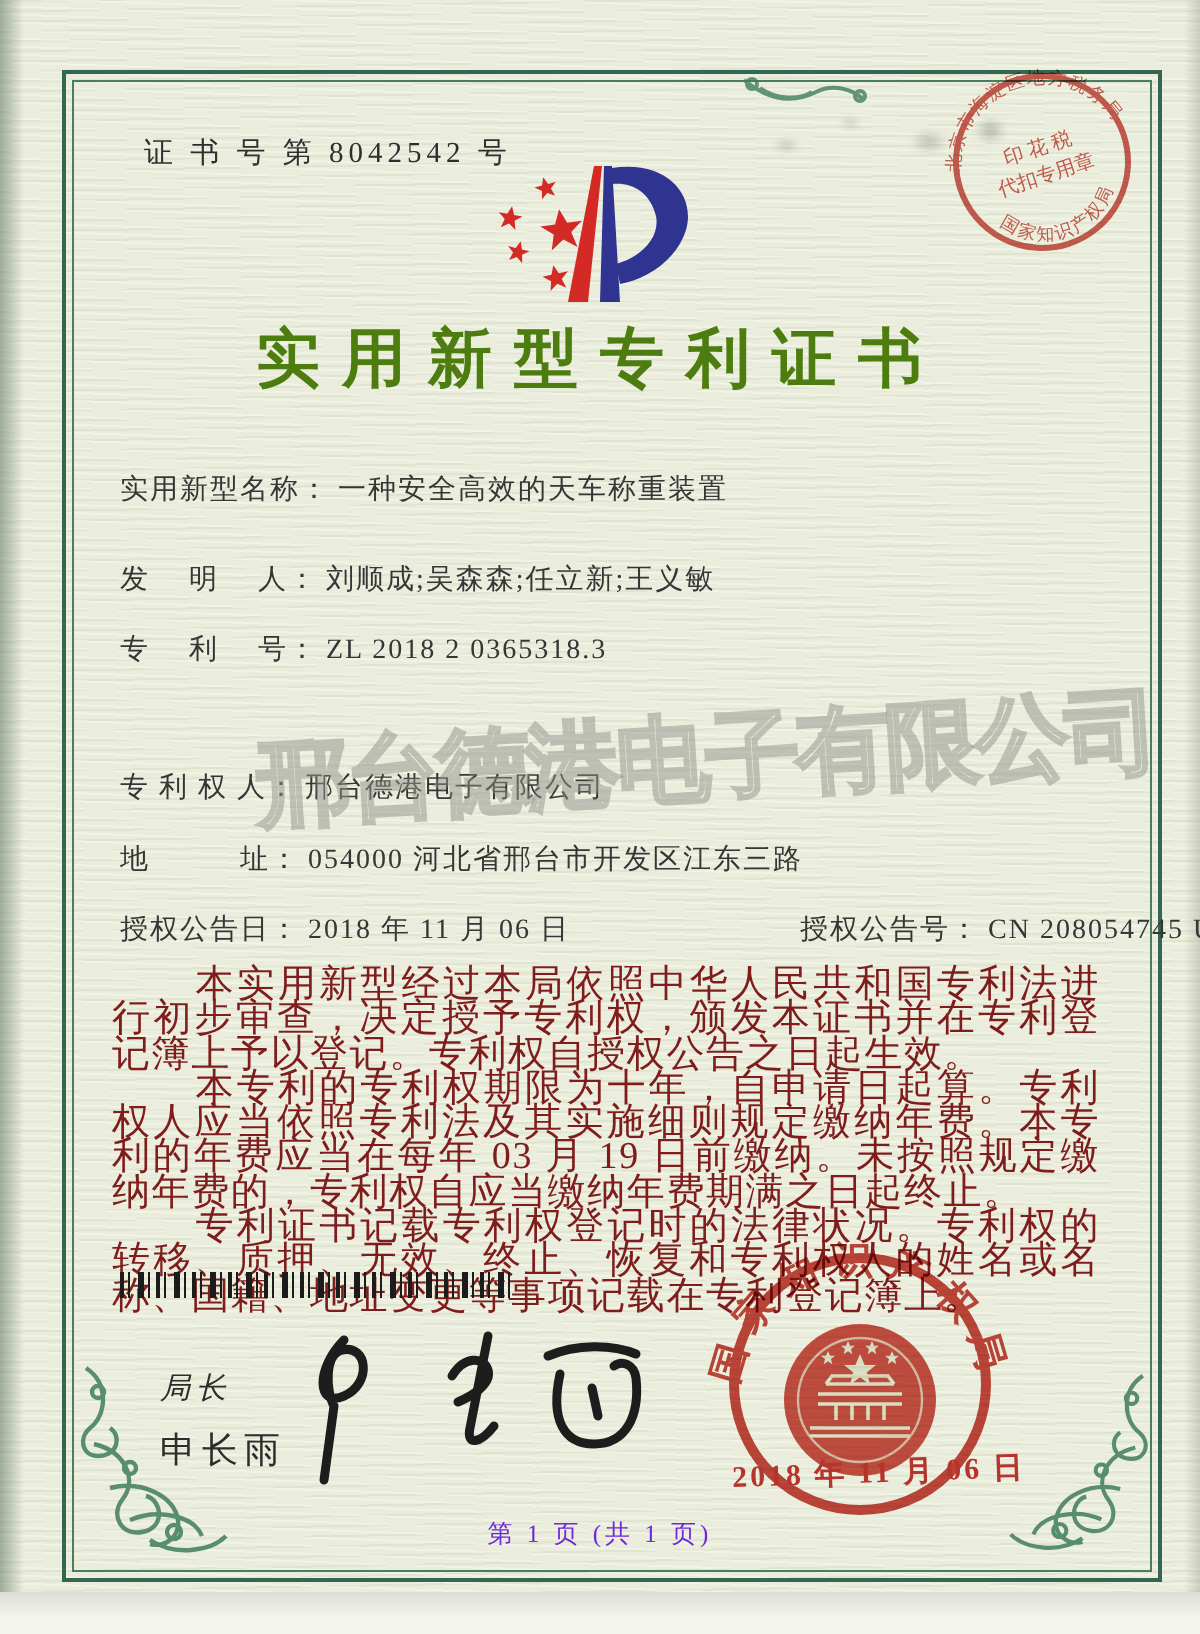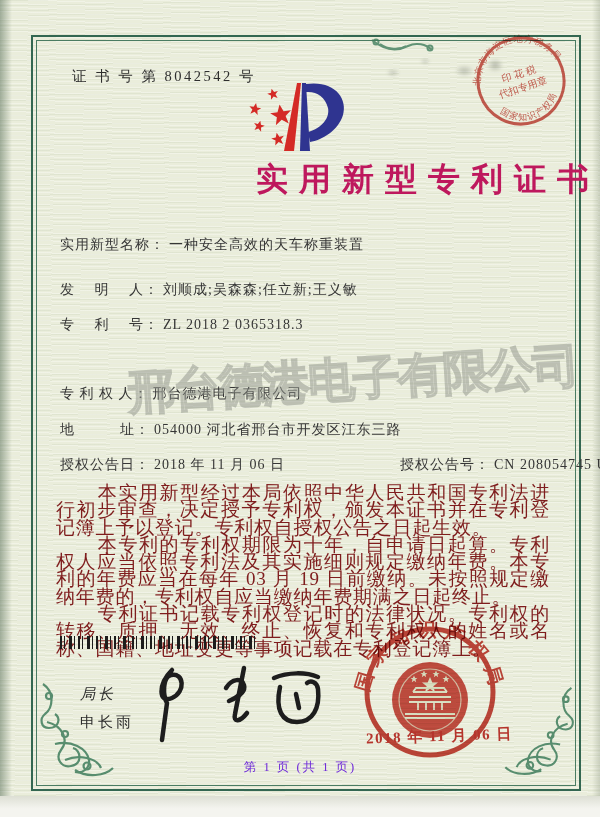--- a/index.html
+++ b/index.html
@@ -15,22 +15,22 @@
     background:linear-gradient(90deg, rgba(96,118,96,.55), rgba(96,118,96,0));}
   .edge-right{position:absolute;right:0;top:0;width:8px;height:796px;
     background:linear-gradient(270deg, rgba(140,150,130,.35), rgba(140,150,130,0));}
   .bottom-strip{position:absolute;left:0;top:796px;width:600px;height:21px;
     background:linear-gradient(180deg,#dddfd4,#f4f4ef 60%);}
   .frame{position:absolute;left:31px;top:35px;width:546px;height:752px;
     border:2.5px solid #336751;z-index:1;}
   .frame-inner{position:absolute;inset:3px;border:1px solid #4a7c62;}
   .cert-no{position:absolute;left:72px;top:67px;font-size:14.5px;letter-spacing:2.5px;color:#2e2e2e;z-index:3;}
   .logo{position:absolute;left:226px;top:78px;z-index:3;}
-  .title{position:absolute;left:0;top:158px;width:600px;text-align:right;font-size:32px;
-    font-weight:bold;letter-spacing:11px;color:#be185d;z-index:3;}
+  .title{position:absolute;left:0;top:158px;width:600px;text-align:center;font-size:32px;
+    font-weight:bold;letter-spacing:11px;color:#4d7c0f;z-index:3;}
   .field-row{position:absolute;left:60px;font-size:14px;color:#363636;letter-spacing:1px;z-index:3;white-space:nowrap;}
   .field-row .lbl{margin-right:4px;}
   .para-block{position:absolute;left:56px;top:484px;width:494px;font-size:19px;line-height:17.3px;
     letter-spacing:.8px;color:#7f1d1d;text-align:justify;z-index:3;}
   .para-block p{margin:0;text-indent:2.2em;}
   .watermark{position:absolute;left:128px;top:348px;font-size:47px;font-weight:bold;white-space:nowrap;
     transform:rotate(-3.5deg);color:rgba(236,238,228,.10);
     -webkit-text-stroke:1.6px rgba(134,137,128,.45);z-index:4;letter-spacing:-2px;}
   .smudge{position:absolute;left:372px;top:50px;width:140px;height:38px;z-index:2;opacity:.55;filter:blur(1.5px);
     background:
@@ -38,21 +38,21 @@
       radial-gradient(8px 5px at 38% 30%, rgba(90,95,85,.45), transparent 70%),
       radial-gradient(14px 9px at 66% 55%, rgba(80,85,75,.55), transparent 70%),
       radial-gradient(12px 10px at 88% 40%, rgba(70,75,65,.6), transparent 70%);}
   .barcode{position:absolute;left:60px;top:636px;width:196px;height:13px;z-index:3;
     background:repeating-linear-gradient(90deg,
       #1c1c1c 0 2px, transparent 2px 4px,
       #1c1c1c 4px 5px, transparent 5px 9px,
       #1c1c1c 9px 12px, transparent 12px 14px,
       #1c1c1c 14px 15px, transparent 15px 18px);}
   .director-title{position:absolute;left:80px;top:685px;font-size:15px;letter-spacing:3px;color:#2c2c2c;z-index:3;font-style:italic;}
-  .director-name{position:absolute;left:80px;top:713px;font-size:15px;letter-spacing:3px;color:#2c2c2c;z-index:3;}
+  .director-name{position:absolute;left:80px;top:713px;font-size:18px;letter-spacing:3px;color:#2c2c2c;z-index:3;}
   .signature{position:absolute;left:138px;top:656px;z-index:4;}
   .tax-stamp{position:absolute;left:460px;top:20px;z-index:5;mix-blend-mode:multiply;opacity:.88;
     transform:rotate(-18deg);}
   .official-seal{position:absolute;left:348px;top:610px;z-index:5;mix-blend-mode:multiply;opacity:.93;}
   .seal-date{position:absolute;left:366px;top:727px;font-size:15px;font-weight:bold;color:#b5342c;
     letter-spacing:1.5px;transform:rotate(-2deg);z-index:6;white-space:nowrap;}
   .footer-page{position:absolute;left:0;top:759px;width:600px;text-align:center;font-size:12.5px;
     letter-spacing:2px;color:#6d28d9;z-index:3;}
   .flourish-bl{position:absolute;left:35px;top:674px;z-index:2;}
   .flourish-br{position:absolute;left:494px;top:678px;z-index:2;transform:scaleX(-1);}

